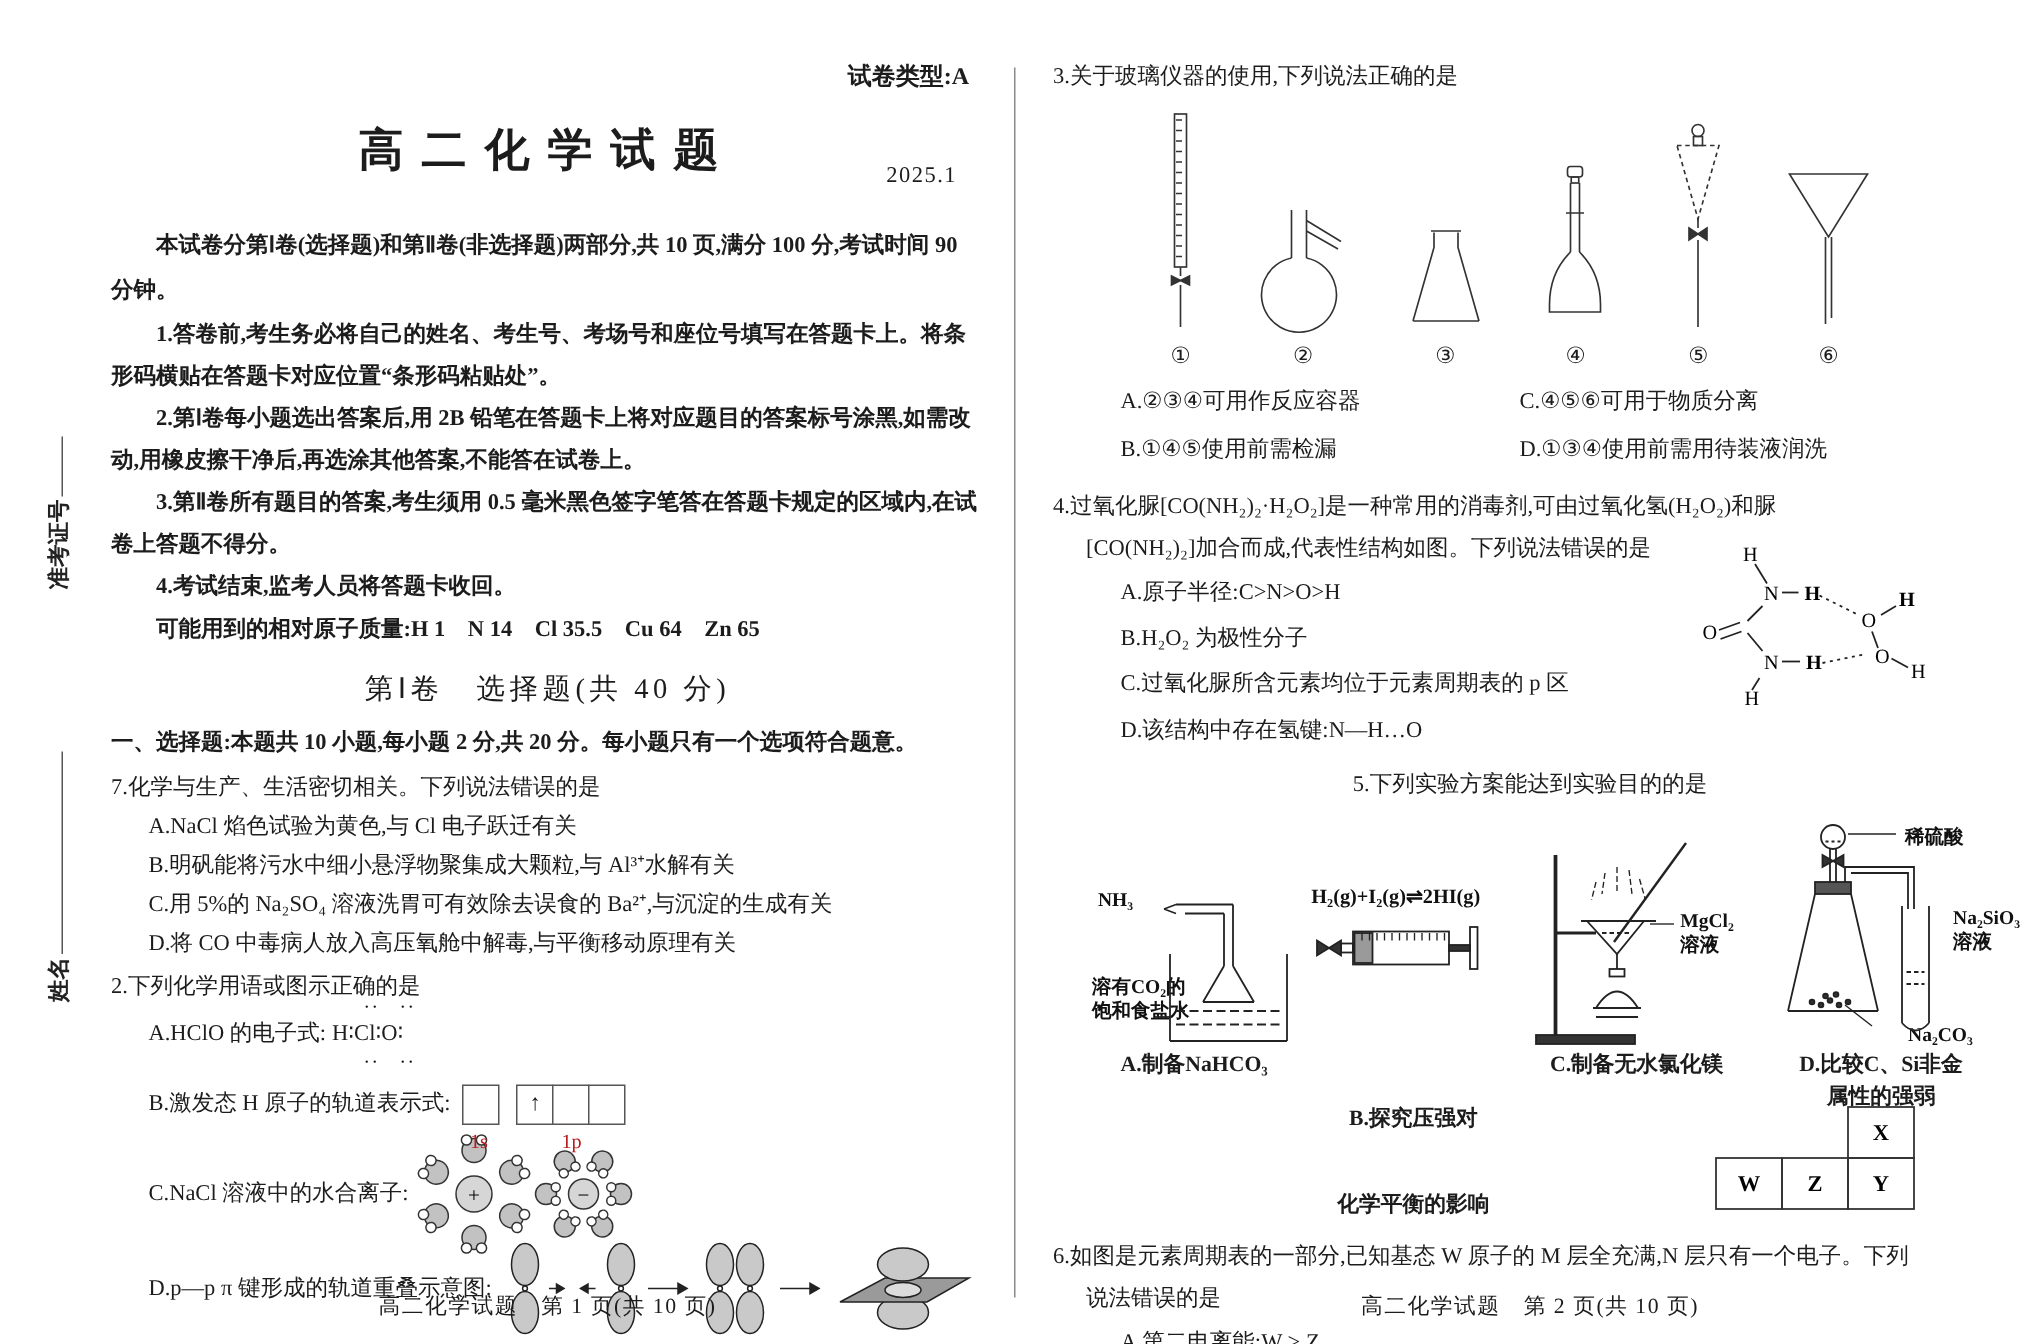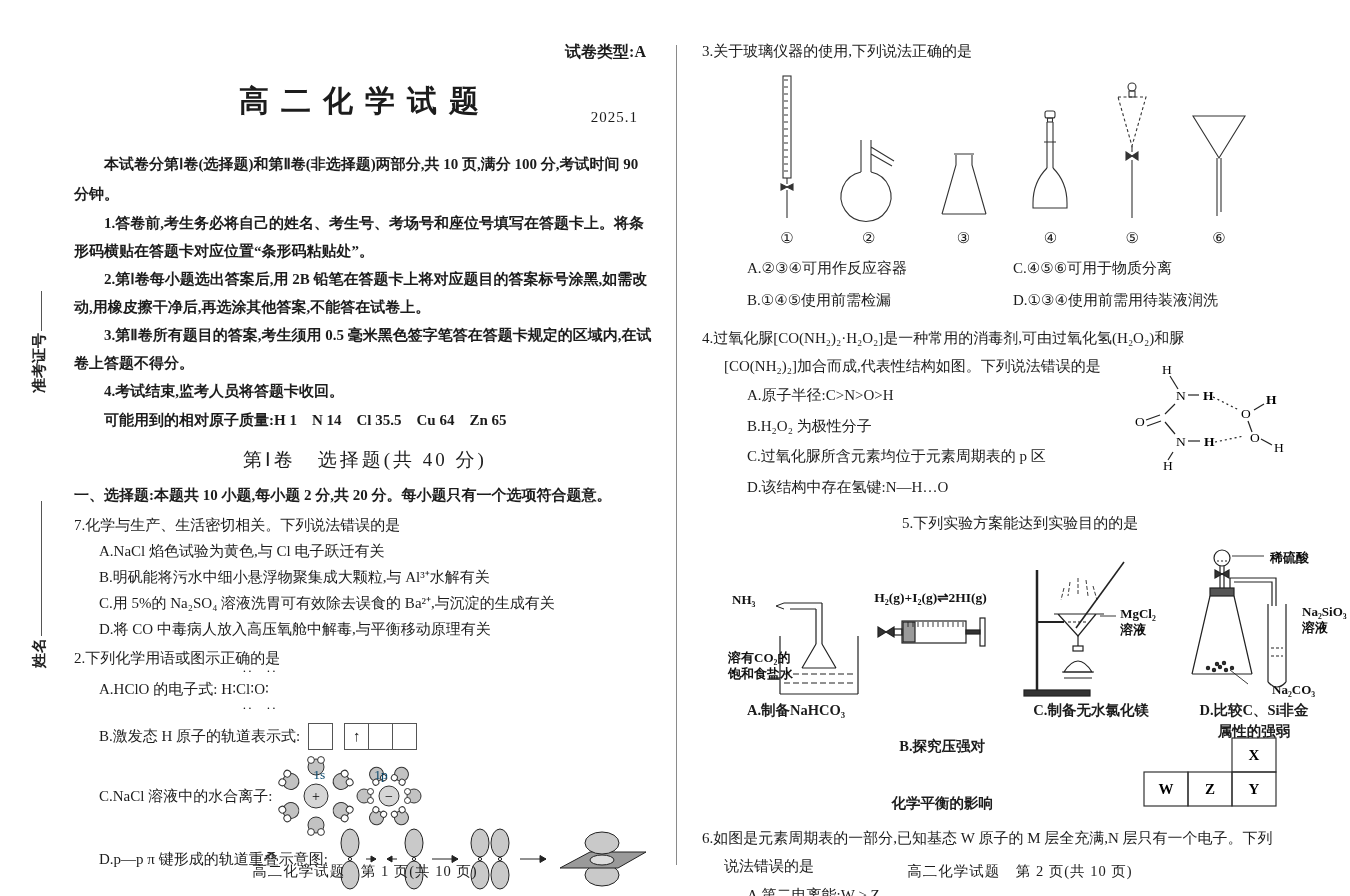--- a/index.html
+++ b/index.html
@@ -31,21 +31,21 @@
   .ef{position:relative;display:inline-block;margin-left:4px;padding:2px 0;}
   .ef .dots{position:absolute;font-size:13px;letter-spacing:1px;line-height:8px;color:#111;}
   .ef .d1{left:21px;top:-7px;} .ef .d2{left:45px;top:-7px;}
   .ef .d3{left:21px;bottom:-7px;} .ef .d4{left:45px;bottom:-7px;}
   
   .orb-wrap{position:relative;display:inline-flex;align-items:center;margin-left:8px;height:46px;}
   .obox{display:inline-flex;align-items:center;justify-content:center;width:23px;height:25px;
         border:1px solid #555;font-size:15px;background:#fff;}
   .obox-group{display:inline-flex;margin-left:12px;}
   .obox-group .obox{margin-left:-1px;}
-  .orb-lab{position:absolute;top:48px;font-size:13.5px;color:#0c4a6e;}
+  .orb-lab{position:absolute;top:34px;font-size:13.5px;color:#b91c1c;}
   .orb-lab.s{left:5px;} .orb-lab.p{left:66px;}
   
   .app-row{margin:10px 0 0 72px;width:474px;display:flex;align-items:flex-end;justify-content:space-between;}
   .app-col{display:flex;flex-direction:column;align-items:center;}
   .app-num{font-size:15px;margin-top:5px;line-height:18px;}
   .q3-opts{margin:8px 0 0 45px;display:grid;grid-template-columns:266px auto;row-gap:5px;line-height:27px;}
   .q4-stem2{margin-left:22px;line-height:28px;}
   .q4-opt{margin-left:45px;line-height:30.5px;}
   .q4-struct{position:absolute;left:428px;top:316px;}
   .exp-row{display:flex;margin:12px 0 0 26px;gap:8px;}

